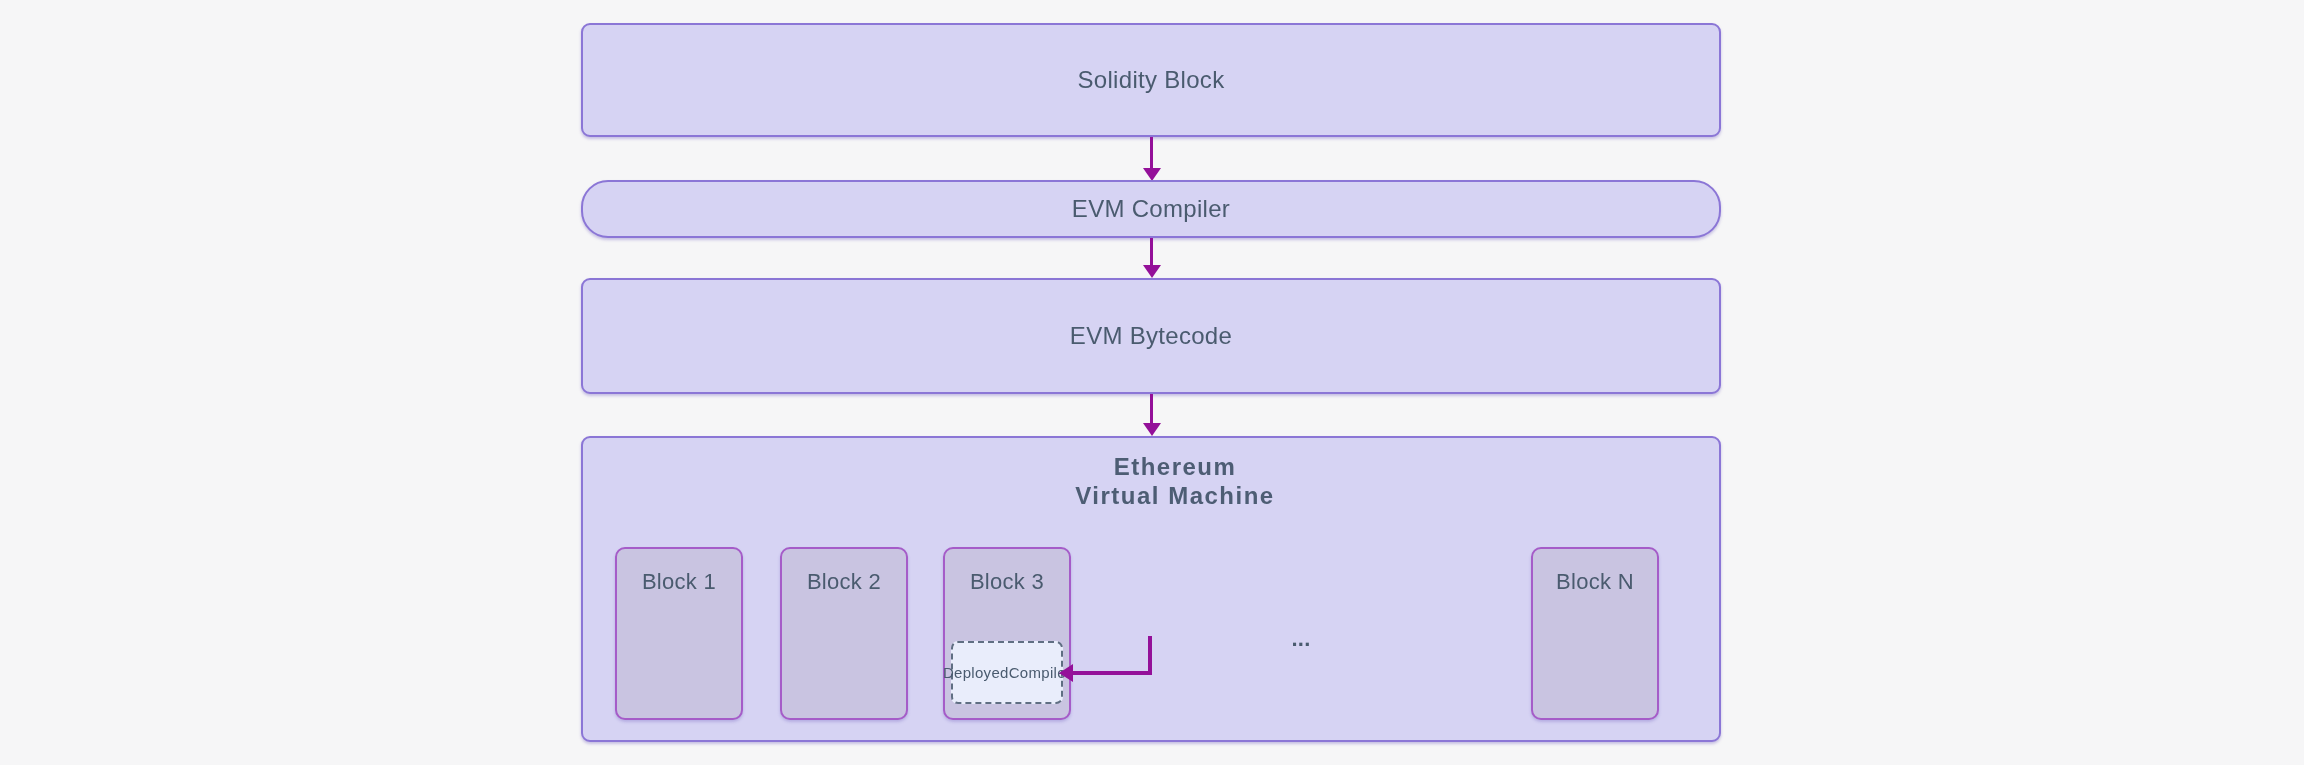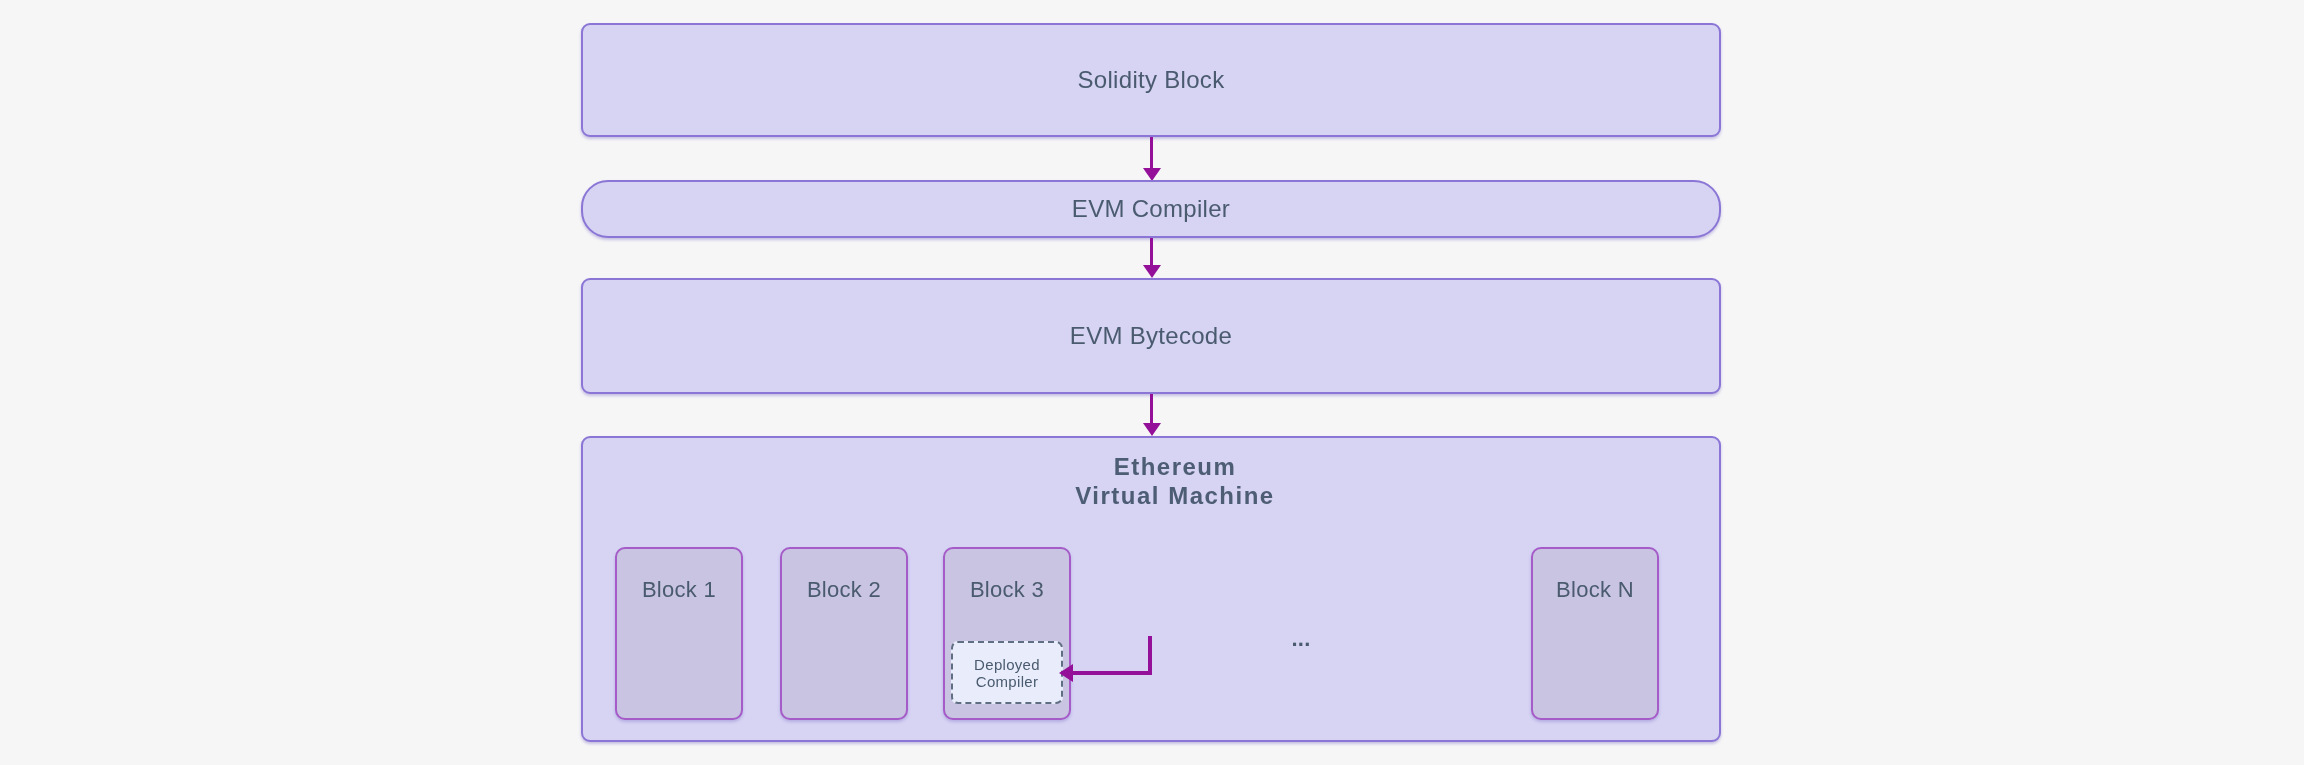--- a/index.html
+++ b/index.html
@@ -77,21 +77,21 @@
     background: #c9c4e1;
     border: 2px solid #a55cc8;
     border-radius: 10px;
     box-shadow: 0 2px 3px rgba(110, 90, 190, 0.3);
     color: #4a5b6f;
     font-size: 22px;
     text-align: center;
   }
   .block-label {
     display: block;
-    margin-top: 28px;
+    margin-top: 20px;
   }
   .block-1 { left: 32px;  }
   .block-2 { left: 197px; }
   .block-3 { left: 360px; }
   .block-n { left: 948px; }
   .ellipsis {
     position: absolute;
     left: 688px;
     top: 188px;
     width: 60px;
@@ -103,21 +103,21 @@
   .deployed-contract {
     position: absolute;
     left: 6px;
     top: 92px;
     width: 112px;
     height: 63px;
     background: #e9edfb;
     border: 2px dashed #5f6e82;
     border-radius: 7px;
     display: flex;
-    flex-direction: column;
+    flex-direction: row;
     align-items: center;
     justify-content: center;
     font-size: 15px;
     line-height: 17px;
     color: #4a5b6f;
   }
   
   .deploy-arrow-v {
     position: absolute;
     left: 1148px;

